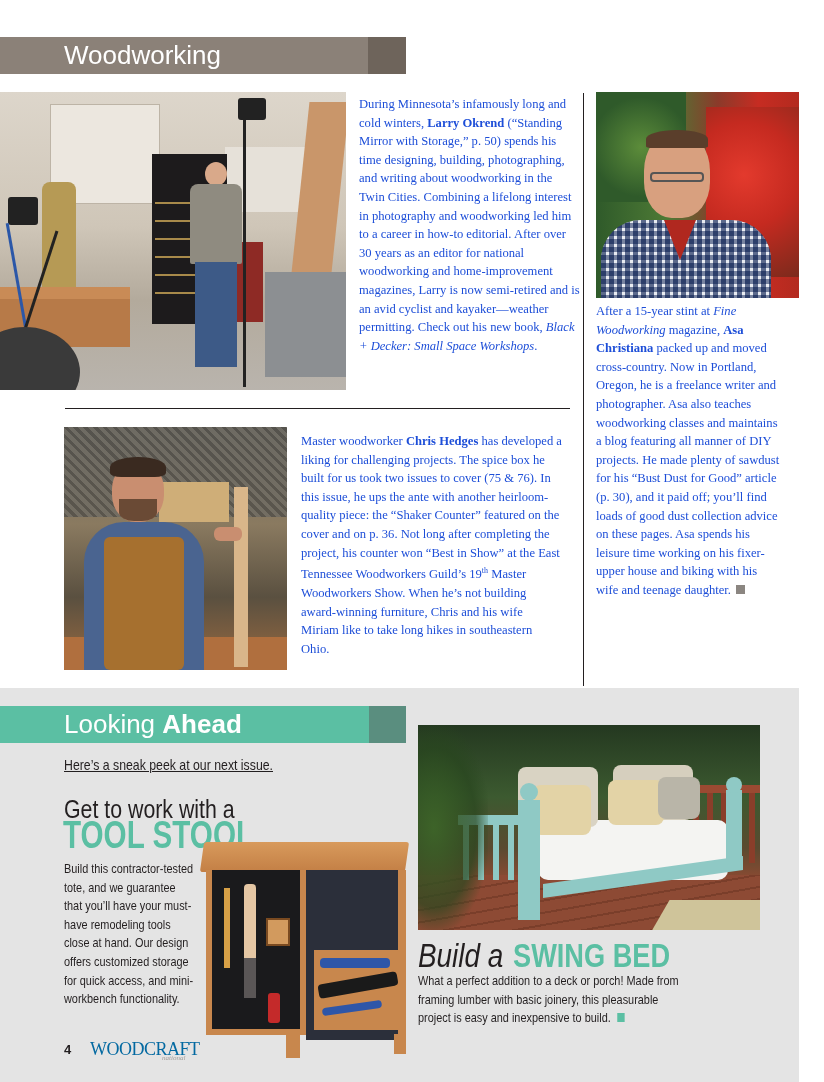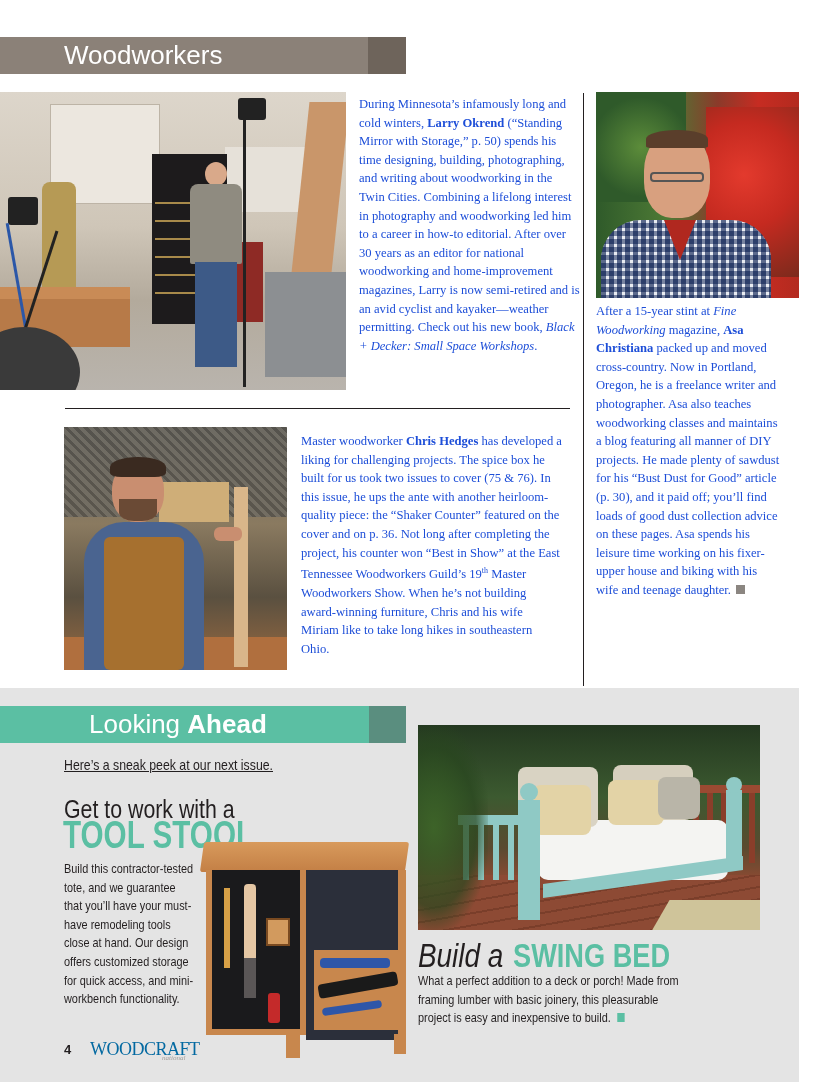--- a/index.html
+++ b/index.html
@@ -31,21 +31,21 @@
   .panel { position: absolute; left: 0; top: 688px; width: 799px; height: 394px; background: #e4e4e4; }
   .sans { font-family: "Liberation Sans", sans-serif; }
   .cond { font-family: "Liberation Sans", sans-serif; transform-origin: left top; white-space: nowrap; }
 </style>
 </head>
 <body>
 
 <div class="banner" style="top:37px;width:406px;">
   <div class="bar" style="width:368px;background:#8b8178;"></div>
   <div class="cap" style="left:368px;width:38px;background:#6e645b;"></div>
-  <div class="title">Woodworkers</div>
+  <div class="title">Woodworking</div>
 </div>
 
 <div class="photo" style="left:0;top:92px;width:346px;height:298px;background:linear-gradient(180deg,#ddd6cb 0%,#cfc6b8 45%,#b3aa9c 70%,#b9b4ad 100%);" title="Larry Okrend in his workshop with camera and lighting">
 
   <div class="abs" style="left:50px;top:12px;width:110px;height:100px;background:#ece7df;border:1px solid #bdb4a6;"></div>
   <div class="abs" style="left:225px;top:55px;width:90px;height:65px;background:#e6e1d9;"></div>
 
   <div class="abs" style="left:152px;top:62px;width:75px;height:170px;background:#1d1b1c;"></div>
   <div class="abs" style="left:155px;top:110px;width:70px;height:2px;background:#a88a4a;box-shadow:0 18px 0 #a88a4a,0 36px 0 #a88a4a,0 54px 0 #a88a4a,0 72px 0 #a88a4a,0 90px 0 #a88a4a;"></div>
 
@@ -110,21 +110,21 @@
   <div class="abs" style="left:150px;top:100px;width:28px;height:14px;background:#c98e70;border-radius:6px;"></div>
 </div>
 
 <div class="bio" style="left:301px;top:432px;width:262px;"><span>Master woodworker </span><b>Chris Hedges</b><span> has developed a liking for challenging projects. The spice box he built for us took two issues to cover (75 &amp; 76). In this issue, he ups the ante with another heirloom-quality piece: the “Shaker Counter” featured on the cover and on p. 36. Not long after completing the project, his counter won “Best in Show” at the East Tennessee Woodworkers Guild’s 19</span><sup style="font-size: 8px;">th</sup><span> Master Woodworkers Show. When he’s not building award-winning furniture, Chris and his wife Miriam like to take long hikes in southeastern Ohio.</span></div>
 
 <div class="panel"></div>
 
 <div class="banner" style="top:706px;width:406px;">
   <div class="bar" style="width:369px;background:#5bbfa3;"></div>
   <div class="cap" style="left:369px;width:37px;background:#5a8e7f;"></div>
-  <div class="title" style="font-size:26px;margin-left:25px;">
+  <div class="title" style="font-size:26px;">
     <span style="font-weight:normal;">Looking </span><span style="font-weight:bold;">Ahead</span>
   </div>
 </div>
 
 <div class="abs cond" style="left:64px;top:756px;font-size:15px;color:#231f20;text-decoration:underline;transform:scaleX(0.82);">Here’s a sneak peek at our next issue.</div>
 
 <div class="abs cond" style="left:64px;top:795px;font-size:26px;line-height:28px;color:#231f20;transform:scaleX(0.82);">Get to work with a</div>
 <div class="abs cond" style="left:63px;top:815px;font-size:38px;line-height:40px;font-weight:bold;color:#5bbfa3;transform:scaleX(0.78);">TOOL STOOL</div>
 <div class="abs sans" style="left:64px;top:860px;width:160px;font-size:13.3px;line-height:18.6px;color:#231f20;transform:scaleX(0.82);transform-origin:left top;">Build this contractor-tested tote, and we guarantee that you’ll have your must-have remodeling tools close at hand. Our design offers customized storage for quick access, and mini-workbench functionality.</div>
 

